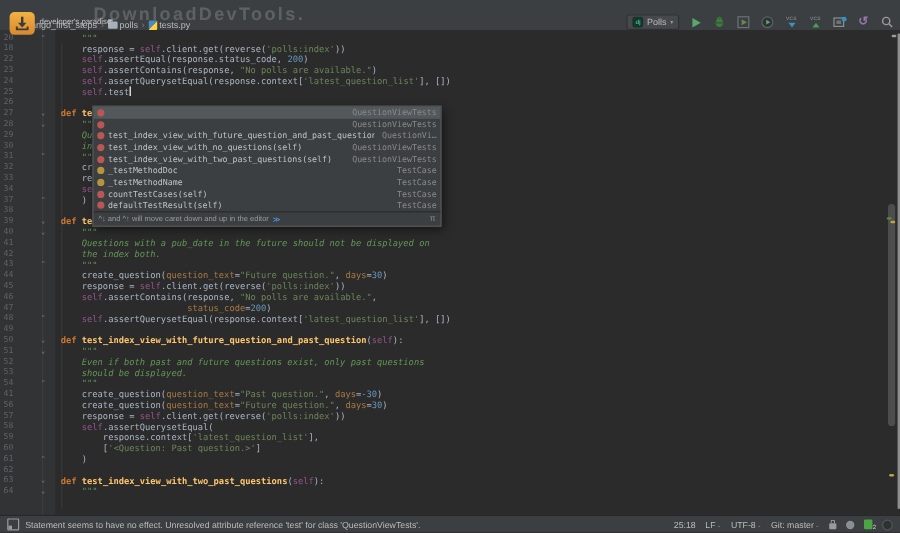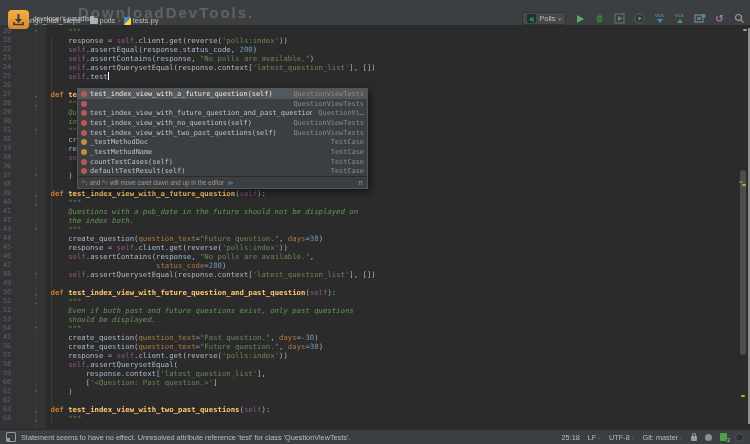--- a/index.html
+++ b/index.html
@@ -177,21 +177,20 @@
       <div class="row"><span class="num">25</span><span class="code"><span class="d">        </span><span class="s">self</span><span class="d">.test</span><span class="cursor"></span></span></div>
       <div class="row"><span class="num">26</span><span class="code"></span></div>
       <div class="row"><span class="num">27</span><span class="fold">⌄</span><span class="code"><span class="d">    </span><span class="k">def</span><span class="d"> </span><span class="f">test_index_view_with_a_past_question</span><span class="d">(</span><span class="s">self</span><span class="d">):</span></span></div>
       <div class="row"><span class="num">28</span><span class="fold">⌄</span><span class="code"><span class="c">        """</span></span></div>
       <div class="row"><span class="num">29</span><span class="code"><span class="c">        Questions with a pub_date in the past should be displayed on the</span></span></div>
       <div class="row"><span class="num">30</span><span class="code"><span class="c">        index page.</span></span></div>
       <div class="row"><span class="num">31</span><span class="fold">⌃</span><span class="code"><span class="c">        """</span></span></div>
       <div class="row"><span class="num">32</span><span class="code"><span class="d">        create_question(</span><span class="a">question_text</span><span class="d">=</span><span class="t">"Past question."</span><span class="d">, </span><span class="a">days</span><span class="d">=</span><span class="n">-30</span><span class="d">)</span></span></div>
       <div class="row"><span class="num">33</span><span class="code"><span class="d">        response = </span><span class="s">self</span><span class="d">.client.get(reverse(</span><span class="t">'polls:index'</span><span class="d">))</span></span></div>
       <div class="row"><span class="num">34</span><span class="code"><span class="d">        </span><span class="s">self</span><span class="d">.assertQuerysetEqual(</span></span></div>
-      <div class="row"><span class="num">36</span><span class="code"><span class="d">            [</span><span class="t">'&lt;Question: Past question.&gt;'</span><span class="d">]</span></span></div>
       <div class="row"><span class="num">37</span><span class="fold">⌃</span><span class="code"><span class="d">        )</span></span></div>
       <div class="row"><span class="num">38</span><span class="code"></span></div>
       <div class="row"><span class="num">39</span><span class="fold">⌄</span><span class="code"><span class="d">    </span><span class="k">def</span><span class="d"> </span><span class="f">test_index_view_with_a_future_question</span><span class="d">(</span><span class="s">self</span><span class="d">):</span></span></div>
       <div class="row"><span class="num">40</span><span class="fold">⌄</span><span class="code"><span class="c">        """</span></span></div>
       <div class="row"><span class="num">41</span><span class="code"><span class="c">        Questions with a pub_date in the future should not be displayed on</span></span></div>
       <div class="row"><span class="num">42</span><span class="code"><span class="c">        the index both.</span></span></div>
       <div class="row"><span class="num">43</span><span class="fold">⌃</span><span class="code"><span class="c">        """</span></span></div>
       <div class="row"><span class="num">44</span><span class="code"><span class="d">        create_question(</span><span class="a">question_text</span><span class="d">=</span><span class="t">"Future question."</span><span class="d">, </span><span class="a">days</span><span class="d">=</span><span class="n">30</span><span class="d">)</span></span></div>
       <div class="row"><span class="num">45</span><span class="code"><span class="d">        response = </span><span class="s">self</span><span class="d">.client.get(reverse(</span><span class="t">'polls:index'</span><span class="d">))</span></span></div>
       <div class="row"><span class="num">46</span><span class="code"><span class="d">        </span><span class="s">self</span><span class="d">.assertContains(response, </span><span class="t">"No polls are available."</span><span class="d">,</span></span></div>
@@ -210,21 +209,21 @@
       <div class="row"><span class="num">59</span><span class="code"><span class="d">            response.context[</span><span class="t">'latest_question_list'</span><span class="d">],</span></span></div>
       <div class="row"><span class="num">60</span><span class="code"><span class="d">            [</span><span class="t">'&lt;Question: Past question.&gt;'</span><span class="d">]</span></span></div>
       <div class="row"><span class="num">61</span><span class="fold">⌃</span><span class="code"><span class="d">        )</span></span></div>
       <div class="row"><span class="num">62</span><span class="code"></span></div>
       <div class="row"><span class="num">63</span><span class="fold">⌄</span><span class="code"><span class="d">    </span><span class="k">def</span><span class="d"> </span><span class="f">test_index_view_with_two_past_questions</span><span class="d">(</span><span class="s">self</span><span class="d">):</span></span></div>
       <div class="row"><span class="num">64</span><span class="fold">⌄</span><span class="code"><span class="c">        """</span></span></div>
     </div>
 
   <div class="popup">
     <div id="popup-list">
-        <div class="p-row sel"><span class="pi pi-method"></span><span class="p-name">test_index_view_with_a_future_question(self)</span><span class="p-tail">QuestionViewTests</span></div>
+        <div class="p-row sel"><span class="pi pi-method"></span><span class="p-tail">QuestionViewTests</span></div>
         <div class="p-row"><span class="pi pi-method"></span><span class="p-tail">QuestionViewTests</span></div>
         <div class="p-row"><span class="pi pi-method"></span><span class="p-name">test_index_view_with_future_question_and_past_question</span><span class="p-tail">QuestionVi…</span></div>
         <div class="p-row"><span class="pi pi-method"></span><span class="p-name">test_index_view_with_no_questions(self)</span><span class="p-tail">QuestionViewTests</span></div>
         <div class="p-row"><span class="pi pi-method"></span><span class="p-name">test_index_view_with_two_past_questions(self)</span><span class="p-tail">QuestionViewTests</span></div>
         <div class="p-row"><span class="pi pi-field"></span><span class="p-name">_testMethodDoc</span><span class="p-tail">TestCase</span></div>
         <div class="p-row"><span class="pi pi-field"></span><span class="p-name">_testMethodName</span><span class="p-tail">TestCase</span></div>
         <div class="p-row"><span class="pi pi-method"></span><span class="p-name">countTestCases(self)</span><span class="p-tail">TestCase</span></div>
         <div class="p-row"><span class="pi pi-method"></span><span class="p-name">defaultTestResult(self)</span><span class="p-tail">TestCase</span></div>
       </div>
     <div class="p-footer">

